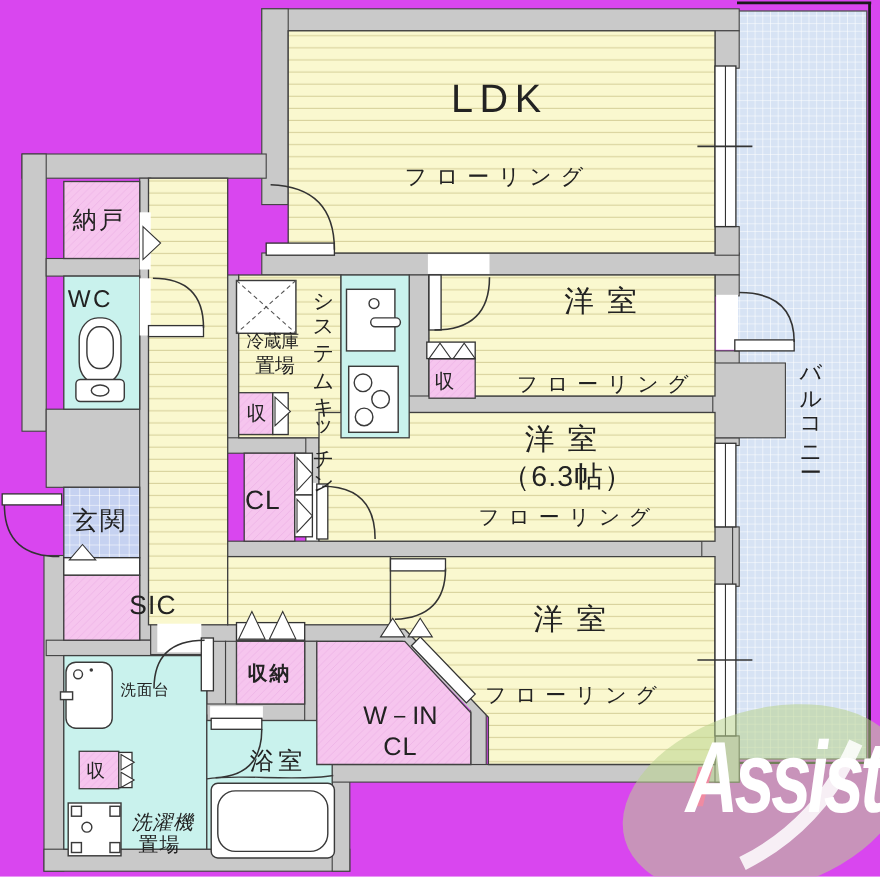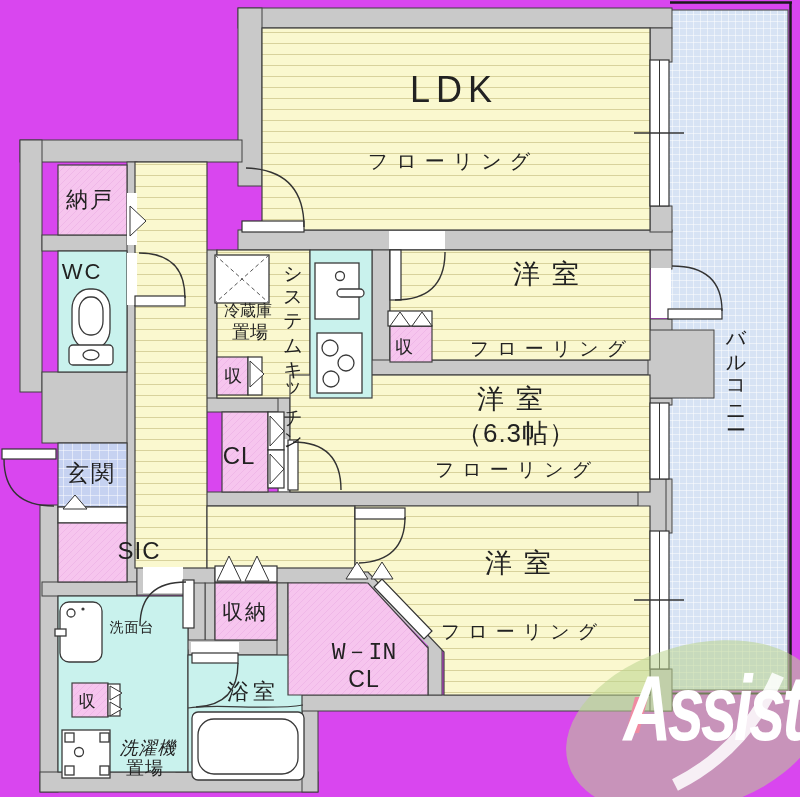--- a/index.html
+++ b/index.html
@@ -256,23 +256,23 @@
 
 <div class="lbl" style="left:90px;top:200px;font-size:22px;letter-spacing:2px;">納戸</div>
 <div class="lbl" style="left:82px;top:272px;font-size:22px;letter-spacing:2px;text-align:center;">WC</div>
 <div class="lbl" style="left:91px;top:473px;font-size:23px;letter-spacing:2px;">玄関</div>
 <div class="lbl" style="left:92px;top:551px;font-size:24px;letter-spacing:1px;margin-left:47px;">SIC</div>
 <div class="lbl" style="left:132px;top:628px;font-size:14px;letter-spacing:1px;">洗面台</div>
 <div class="lbl" style="left:148px;top:748px;font-size:18px;letter-spacing:1px;font-style:italic;">洗濯機</div>
 <div class="lbl" style="left:145px;top:768px;font-size:18px;letter-spacing:1px;">置場</div>
 <div class="lbl" style="left:253px;top:692px;font-size:22px;letter-spacing:4px;text-align:center;">浴室</div>
 <div class="lbl" style="left:239px;top:456px;font-size:24px;letter-spacing:1px;">CL</div>
-<div class="lbl" style="left:364px;top:651px;font-size:23px;font-family:Liberation Mono, monospace;">W－IN</div>
+<div class="lbl" style="left:364px;top:651px;font-size:23px;">W－IN</div>
 <div class="lbl" style="left:364px;top:679px;font-size:23px;letter-spacing:1px;">CL</div>
-<div class="lbl" style="left:245px;top:612px;font-size:21px;letter-spacing:2px;">収納</div>
+<div class="lbl" style="left:245px;top:612px;font-size:18px;letter-spacing:2px;font-weight:bold;">収納</div>
 <div class="lbl" style="left:233px;top:376px;font-size:18px;">収</div>
 <div class="lbl" style="left:404px;top:347px;font-size:18px;">収</div>
 <div class="lbl" style="left:87px;top:701px;font-size:17px;">収</div>
 <div class="lbl" style="left:248px;top:311px;font-size:16px;">冷蔵庫</div>
 <div class="lbl" style="left:250px;top:332px;font-size:18px;">置場</div>
 
 <div class="vlbl" style="left:293px;top:254px;font-size:19px;letter-spacing:2px;">システムキッチン</div>
 <div class="vlbl" style="left:737px;top:316px;font-size:20px;letter-spacing:3px;">バルコニー</div>
 
 <div id="logo-text">Assist</div>

